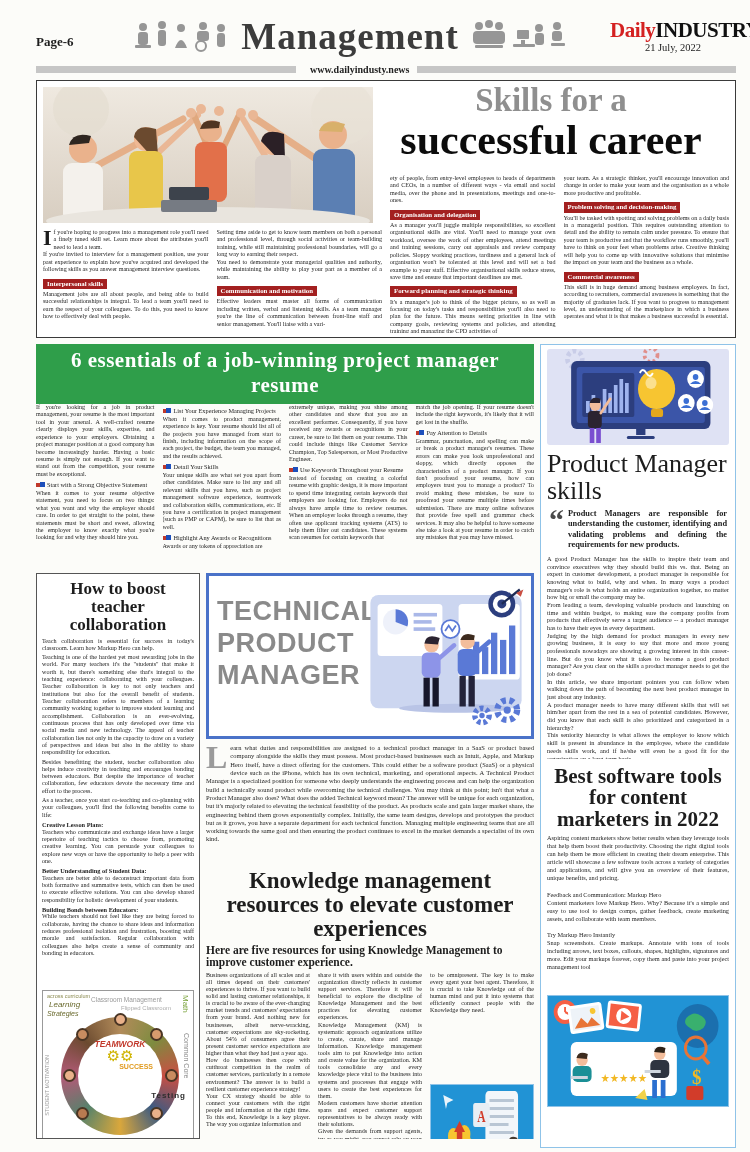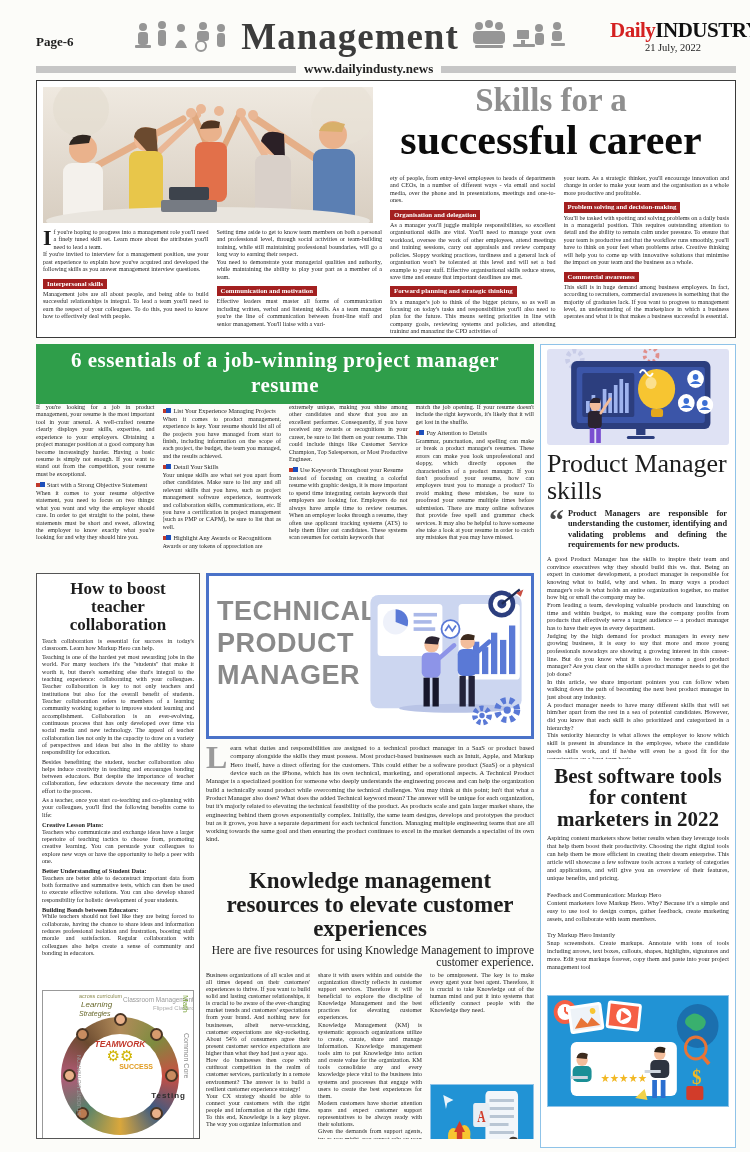--- a/index.html
+++ b/index.html
@@ -11,21 +11,21 @@
   .page-label { width:54px; font-size:13px; font-weight:bold; align-self:flex-start; margin-top:24px; }
   .mh-center { flex:1; display:flex; align-items:center; justify-content:center; gap:10px; }
   .mh-title { font-size:37px; font-weight:bold; color:#3c3c3c; letter-spacing:1px; }
   .brand { width:126px; text-align:center; line-height:1.1; }
   .brand-name { font-family:Liberation Serif, serif; font-size:21px; font-weight:bold; letter-spacing:-0.5px; }
   .brand-daily { color:#d42121; } .brand-industry { color:#101010; }
   .brand-date { font-size:10.5px; }
   .url-row { display:flex; align-items:center; gap:8px; height:12px; margin:1px 0 5px; }
   .url-bar { height:7px; background:#c6c6c6; }
   .url-bar.l { width:260px; } .url-bar.r { flex:1; }
-  .site-url { font-size:13px; font-weight:bold; color:#222; }
+  .site-url { font-size:10px; font-weight:bold; color:#222;margin-left:6px; }
   
   .skills-box { position:relative; height:258px; border:1px solid #3a3a3a; background:#fff; overflow:hidden; }
   .skills-photo { position:absolute; left:6px; top:6px; width:330px; height:136px; overflow:hidden; }
   .skills-headline { position:absolute; top:3px; right:8px; width:352px; text-align:center; line-height:1; }
   .hl-top { font-size:33px; font-weight:bold; color:#8f8f8f; }
   .hl-bottom { font-size:42px; font-weight:bold; color:#0c0c0c; margin-top:2px; }
   .skills-cols { position:absolute; left:6px; right:6px; top:6px; bottom:4px; display:flex; gap:8px; }
   .s-col { flex:1; font-size:6.1px; line-height:1.22; text-align:justify; overflow:hidden; }
   .s-col.c12 { padding-top:142px; } .s-col.c34 { padding-top:88px; }
   .red-head { display:inline-block; background:#a32020; color:#fff; font-weight:bold;
@@ -55,31 +55,31 @@
   .tw { position:relative; height:164px; margin-top:4px; border:1px solid #999; background:#fff;
         overflow:hidden; font-family:"Liberation Sans",sans-serif; }
   .tw-ring { position:absolute; left:18px; top:26px; width:118px; height:118px; border-radius:50%;
              background:conic-gradient(#b28b5a,#7d8c3f,#c94f43,#3b5a82,#d9a73c,#55826b,#b25a77,#6b4a2f,#b28b5a); }
   .tw-ring::after { content:""; position:absolute; inset:17px; background:#fff; border-radius:50%; }
   .hd { position:absolute; width:13px; height:13px; border-radius:50%; background:#e9b18a; border:2px solid #4a3524; }
   .tw-center { position:absolute; left:36px; top:48px; width:82px; height:78px; text-align:center; z-index:2; }
   .tw-teamwork { color:#c23a2c; font-weight:bold; font-size:8.5px; font-style:italic; }
   .tw-success { color:#e09a1e; font-weight:bold; font-size:7px; text-align:right; padding-right:8px; }
   .tw-gears { color:#cfb400; font-size:15px; line-height:14px; }
-  .tw-w { position:absolute; z-index:1; white-space:nowrap;margin-left:32px; }
+  .tw-w { position:absolute; z-index:1; white-space:nowrap; }
   
   .center-col { flex:1; overflow:hidden; }
   .tech-box { border:3px solid #4a72c8; background:#fff; height:166px; display:flex; padding:6px 4px 2px 8px; overflow:hidden; }
   .tech-words { width:148px; flex:none; padding-top:14px; font-family:"Liberation Sans",sans-serif;
                 font-weight:bold; color:#8a8a8a; font-size:27px; line-height:1.18; letter-spacing:0.5px; }
   .tech-illus { flex:1; }
   .tech-para { margin-top:5px; font-size:6.5px; line-height:1.28; text-align:justify; height:120px; overflow:hidden; }
   .tech-dc { float:left; font-size:32px; line-height:26px; font-weight:bold; color:#9a9a9a; padding-right:3px; }
   .km-title { font-size:23px; font-weight:bold; text-align:center; line-height:1.04; margin-top:5px; }
-  .km-sub { font-size:11.5px; text-align:right; margin:3px 0 4px; }
+  .km-sub { font-size:11.5px; text-align:left; margin:3px 0 4px;font-weight:bold; }
   .km-cols { display:flex; gap:8px; height:204px; overflow:hidden; }
   .k-col { flex:1; font-size:6.1px; line-height:1.17; text-align:justify; overflow:hidden; }
   .k-col.last { display:flex; flex-direction:column; }
   .km-illus { margin-top:auto; border:1px solid #8fc3e8; height:92px; overflow:hidden; }
   
   .sidebar { flex:1; border:1px solid #8fc3e8; background:#fff; padding:4px 6px; overflow:hidden; }
   .pm-illus { height:96px; overflow:hidden; }
   .pm-title { font-size:26px; text-align:left; line-height:1.05; margin:5px 0 4px; }
   .quote-row { display:flex; gap:4px; padding:0 2px; }
   .quote-glyph { font-size:30px; font-weight:bold; color:#4a4a4a; line-height:22px; flex:none; }

